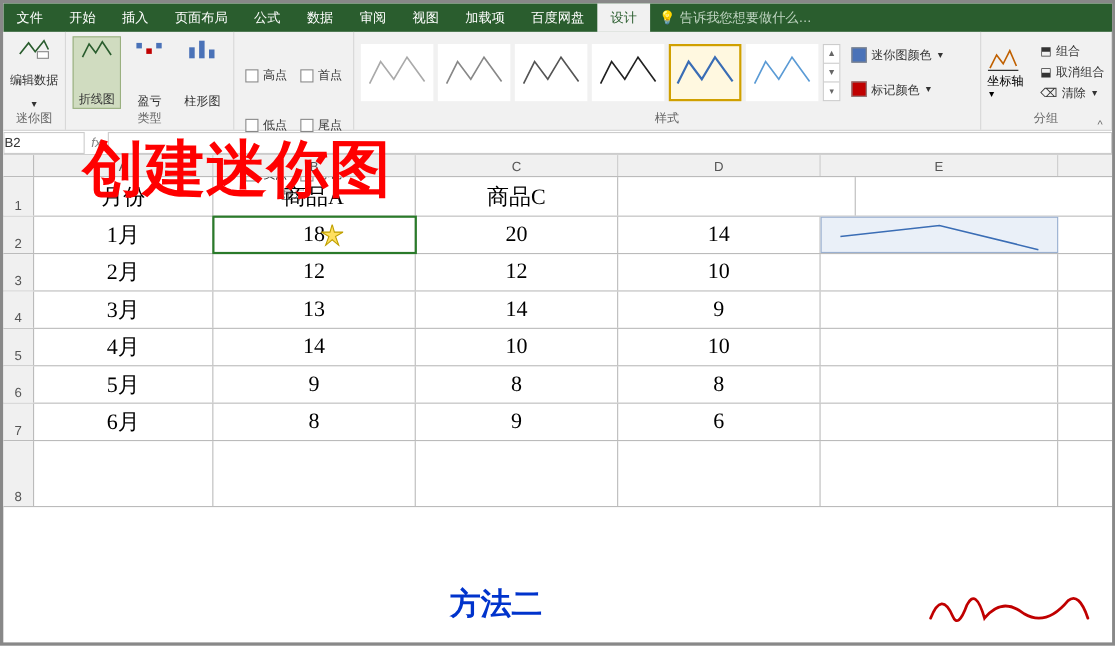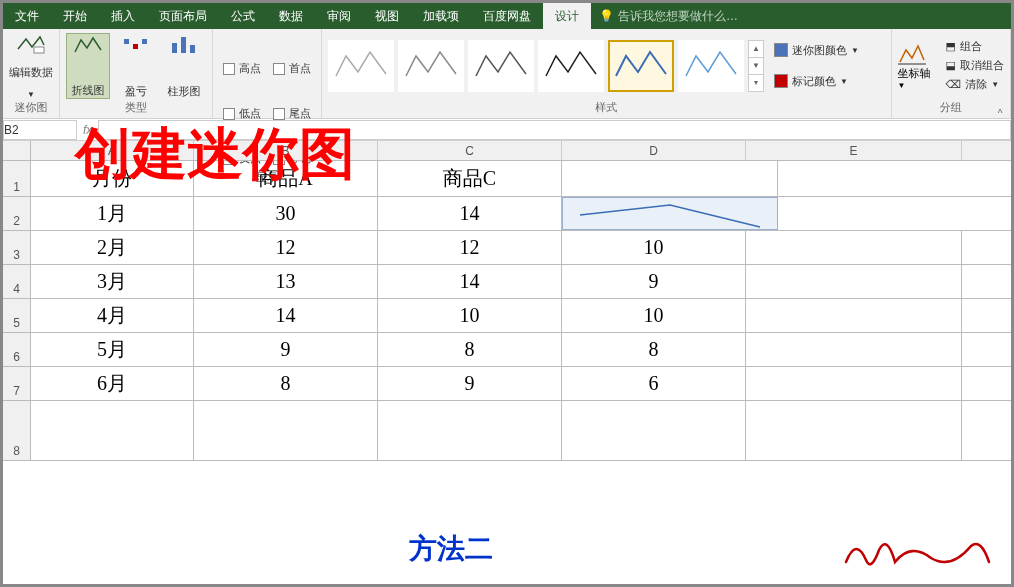--- a/index.html
+++ b/index.html
@@ -256,21 +256,27 @@
     <div class="rowh">1</div>
     <div class="cell" style="width:163px">月份</div>
     <div class="cell" style="width:184px">商品A</div>
     <div class="cell" style="width:184px">商品C</div>
     <div class="cell" style="width:216px"></div>
   </div>
 
   <div class="row">
     <div class="rowh">2</div>
     <div class="cell" style="width:163px">1月</div>
-    <div class="cell" style="width:184px">30</div>
+    <div class="cell selected" style="width:184px">
+      <span>18</span>
+      <svg class="cursor-star">
+          <polygon points="10,0 12,7 20,7 13,11 16,19 10,14 4,19 7,11 0,7 8,7" fill="#ffe060" stroke="#c0a000"></polygon>
+        </svg>
+    </div>
+    <div class="cell" style="width:184px">20</div>
     <div class="cell" style="width:184px">14</div>
     <div class="cell spark-sel" style="width:216px">
       <svg width="200" height="30">
           <polyline points="10,16 100,6 190,28" stroke="#3a6db5" fill="none" stroke-width="1.5"></polyline>
         </svg>
     </div>
   </div>
 
   <div class="row">
     <div class="rowh">3</div>

